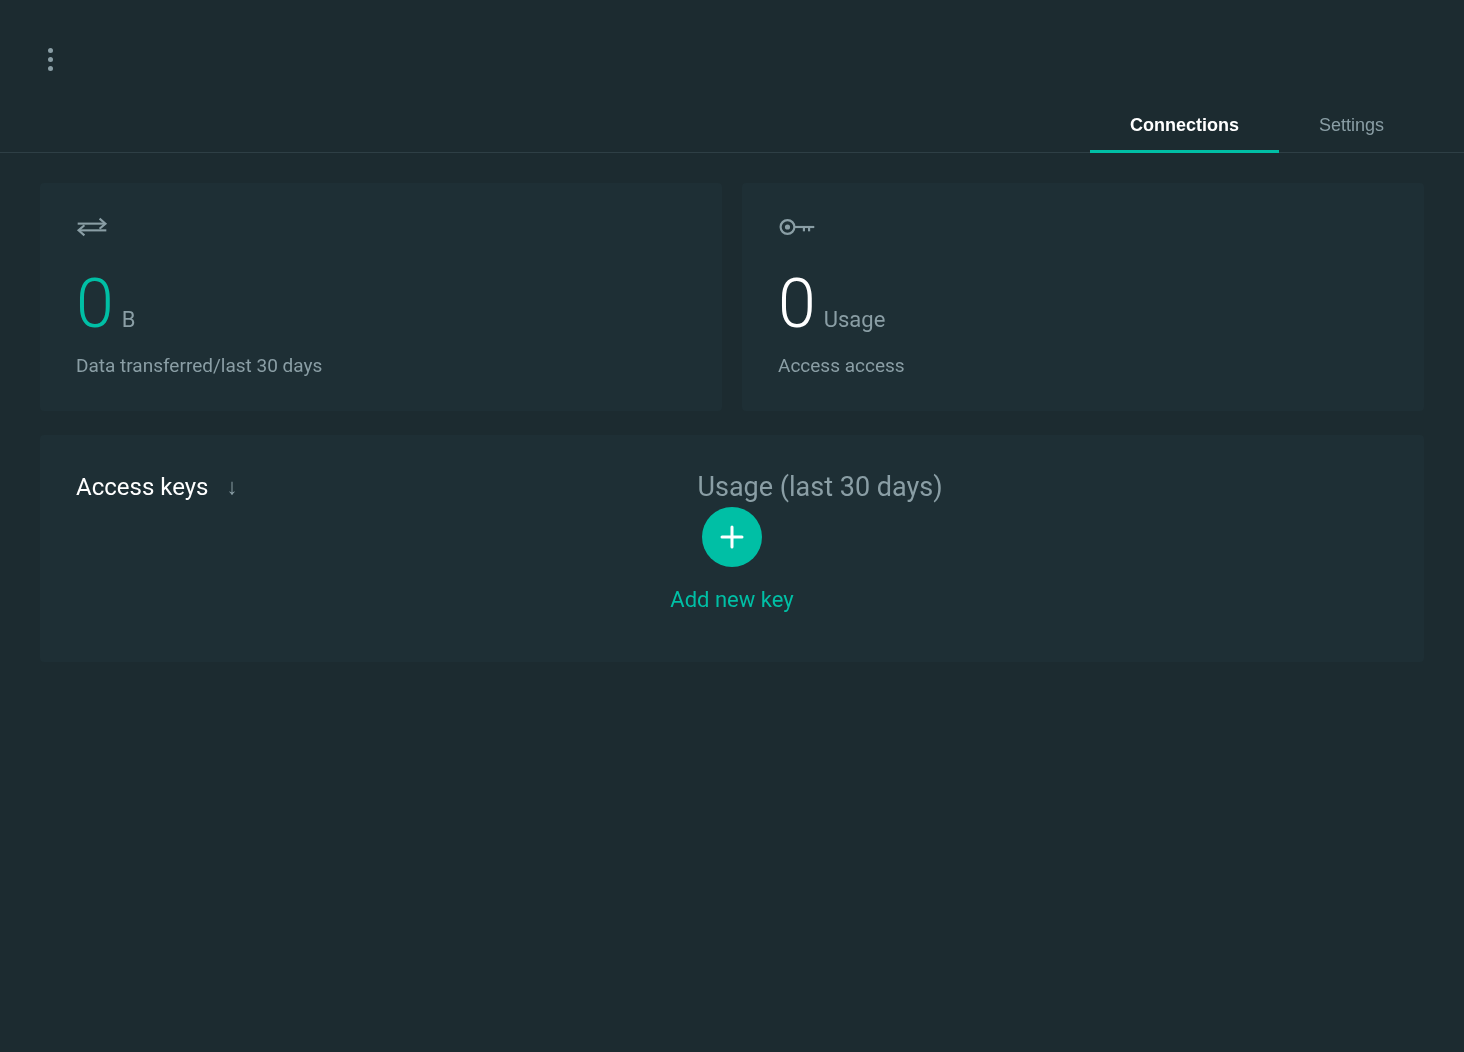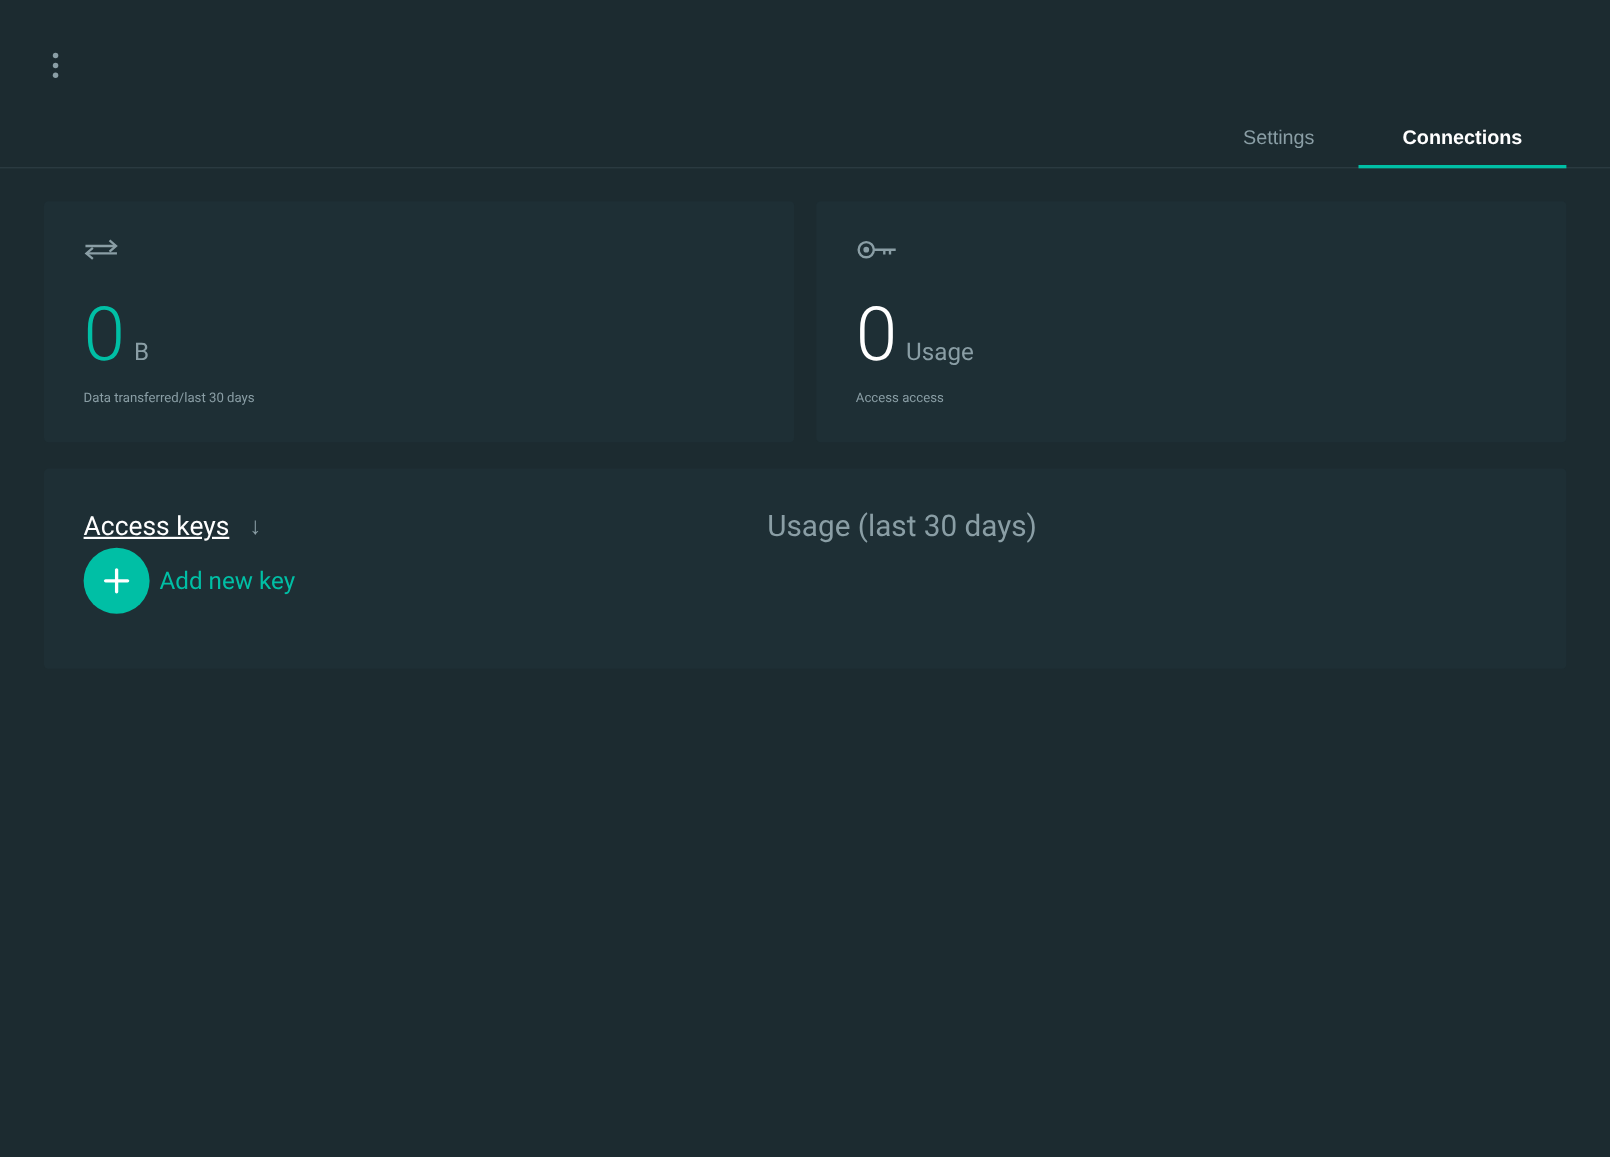--- a/index.html
+++ b/index.html
@@ -144,36 +144,35 @@
       color: #00bfa5;
     }
 
     .stat-unit {
       font-size: 22px;
       color: #8a9ea5;
       font-weight: 400;
     }
 
     .stat-label {
-      font-size: 12px;
+      font-size: 19px;
       color: #8a9ea5;
     }
 
     .access-keys-section {
       background-color: #1e2f35;
       border-radius: 4px;
       padding: 36px 36px 50px 36px;
     }
 
     .section-title {
       font-size: 24px;
       color: #ffffff;
       font-weight: 400;
       margin-right: 10px;
-      text-decoration: underline;
     }
 
     .sort-icon {
       color: #8a9ea5;
       font-size: 22px;
     }
 
     .section-header-row {
       display: flex;
       align-items: center;
@@ -189,22 +188,23 @@
 
     .section-header-usage {
       font-size: 27px;
       color: #8a9ea5;
       margin-left: 460px;
     }
 
     .add-key-row {
       display: flex;
       align-items: center;
-      gap: 9px;
+      gap: 20px;
       margin-top: 4px;
+      flex-direction: column;
     }
 
     .add-key-btn {
       width: 60px;
       height: 60px;
       border-radius: 50%;
       background-color: #00bfa5;
       border: none;
       cursor: pointer;
       display: flex;
@@ -230,25 +230,25 @@
 
 <div class="header">
   <button class="more-options-btn" title="More options">
     <span class="dot"></span>
     <span class="dot"></span>
     <span class="dot"></span>
   </button>
 </div>
 
 <div class="tabs-container">
+  <button class="tab active">
+    <span>Connections</span>
+  </button>
   <button class="tab">
     <span>Settings</span>
-  </button>
-  <button class="tab active">
-    <span>Connections</span>
   </button>
 </div>
 
 <div class="content-area">
 
   <div class="stats-row">
 
     <div class="stat-card">
       <div class="stat-card-icon">
         <span class="arrows-icon">

